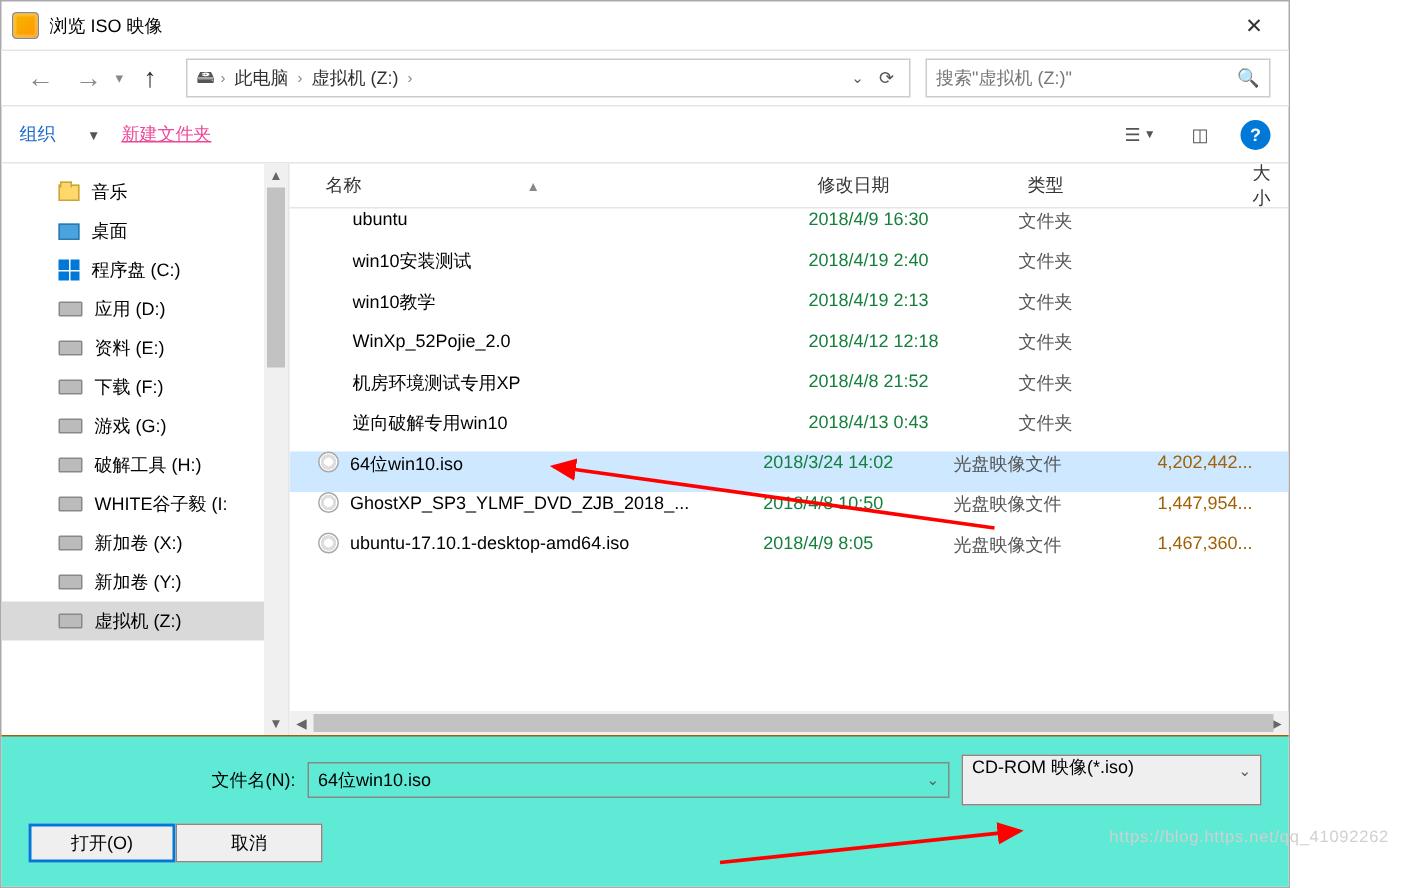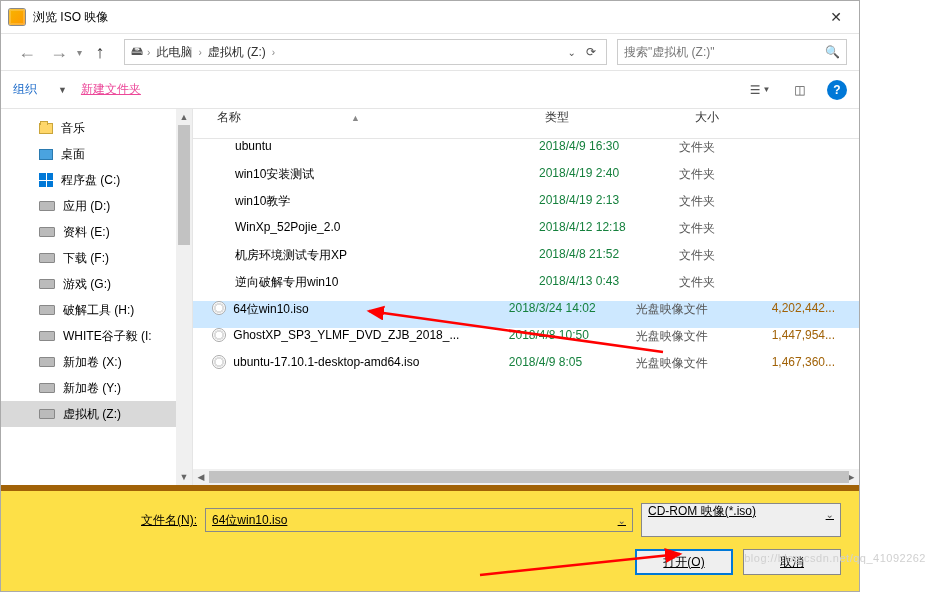--- a/index.html
+++ b/index.html
@@ -39,47 +39,47 @@
 .sidebar .fld { width: 14px; height: 11px; background: #ffd76a; border: 1px solid #caa53a; display: inline-block; position: relative; }
 .sidebar .fld::before { content:""; position:absolute; top:-3px; left:0; width:6px; height:3px; background:#ffd76a; border:1px solid #caa53a; border-bottom:none; }
 .sidebar .desk { width: 14px; height: 11px; background: #4aa3df; border: 1px solid #2a7ab0; display: inline-block; }
 .sidebar .win { width: 14px; height: 14px; display: inline-grid; grid-template-columns: 1fr 1fr; grid-template-rows: 1fr 1fr; gap: 1px; }
 .sidebar .win span { background: #0078d7; }
 .sbscroll { position: absolute; right: 0; top: 0; width: 16px; bottom: 0; background: #f0f0f0; }
 .sbscroll .ar { height: 16px; display: flex; align-items: center; justify-content: center; color: #666; font-size: 9px; }
 .sbscroll .thumb { position: absolute; left: 2px; right: 2px; top: 16px; height: 120px; background: #c2c2c2; }
 
 .filepane { flex: 1; display: flex; flex-direction: column; min-width: 0; position: relative; }
-.cols { height: 30px; border-bottom: 1px solid #e5e5e5; display: flex; align-items: flex-start; font-size: 12px; color: #333; padding-left: 18px; }
+.cols { height: 30px; border-bottom: 1px solid #e5e5e5; display: flex; align-items: center; font-size: 12px; color: #333; padding-left: 18px; }
 .cols .col { padding: 0 6px; }
 .cols .c-name { width: 328px; display: flex; align-items: center; gap: 110px; }
 .cols .sort { color: #888; font-size: 9px; }
 .cols .c-date { width: 140px; }
 .cols .c-type { width: 150px; }
 .cols .c-size { flex: 1; }
 .rows { flex: 1; overflow: hidden; font-size: 12px; position: relative; }
 .row { height: 27px; display: flex; align-items: flex-start; padding-left: 18px; }
 .row.sel { background: #cde8ff; }
 .row .ic { width: 18px; display: flex; align-items: center; justify-content: center; margin-right: 6px; }
 .row .nm { width: 304px; white-space: nowrap; overflow: hidden; text-overflow: ellipsis; }
 .row .dt { width: 140px; color: #15803d; }
 .row .tp { width: 150px; color: #555; }
 .row .sz { flex: 1; color: #a16207; text-align: right; padding-right: 24px; }
 .iso-ic { width: 14px; height: 14px; border: 1px solid #aaa; border-radius: 50%; background: radial-gradient(circle,#fff 35%,#ddd 36%,#ddd 60%,#fff 61%); display: inline-block; }
 .hscroll { height: 16px; background: #f0f0f0; display: flex; align-items: center; }
 .hscroll .ar { width: 16px; text-align: center; color: #666; font-size: 9px; }
 .hscroll .track { flex: 1; position: relative; height: 100%; }
 .hscroll .thumb { position: absolute; top: 2px; bottom: 2px; left: 0; width: 640px; background: #c2c2c2; }
 
-.footer { border-top: 6px solid #a16207; padding: 12px 18px 16px; background: #fde047; text-decoration: underline; }
+.footer { border-top: 1px solid #a16207; padding: 12px 18px 16px; background: #5eead4; }
 .fn-row { display: flex; align-items: center; gap: 8px; font-size: 12px; margin-bottom: 12px; }
 .fn-row .lbl { width: 178px; text-align: right; }
 .fn-row .fn-input { flex: 1; height: 24px; border: 1px solid #888; padding: 0 6px; display: flex; align-items: center; justify-content: space-between; }
 .fn-row .filter { width: 200px; height: 24px; border: 1px solid #888; background: #efefef; padding: 16px 6px; display: flex; align-items: flex-end; justify-content: space-between; gap: 20px; }
-.btn-row { display: flex; justify-content: flex-end; gap: 10px; }
+.btn-row { display: flex; justify-content: flex-start; }
 .btn { width: 98px; height: 26px; border: 1px solid #888; background: #efefef; font-size: 12px; display: flex; align-items: center; justify-content: center; }
 .btn.primary { border: 2px solid #0078d7; background: #efefef; }
 
 
 .arrow-svg { position: absolute; pointer-events: none; z-index: 50; }
 
 .watermark { position: absolute; right: 18px; bottom: 28px; font-size: 11px; color: #d0d0d0; letter-spacing: 0.5px; z-index: 1; }
 </style>
 </head>
 <body>
@@ -193,20 +193,21 @@
         <div class="ar" style="position:absolute;bottom:0;left:0;right:0;">▼</div>
       </div>
     </div>
 
     <div class="filepane">
       <div class="cols">
         <div class="col c-name">
           <span>名称</span>
           <span class="sort">▲</span>
         </div>
+        <div class="col c-date">修改日期</div>
         <div class="col c-type">类型</div>
         <div class="col c-size">大小</div>
       </div>
       <div class="rows" id="rows">
 
         <svg class="arrow-svg" style="left:170px; top:158px;" width="310" height="60">
           <defs>
               <marker id="ah1" markerWidth="8" markerHeight="8" refX="6" refY="3" orient="auto">
                 <path d="M0,0 L7,3 L0,6 Z" fill="#ff0000"></path>
               </marker>
@@ -317,21 +318,21 @@
         <span>CD-ROM 映像(*.iso)</span>
         <span style="font-size:10px;color:#555;">⌄</span>
       </div>
     </div>
     <div class="btn-row">
       <div class="btn primary">打开(O)</div>
       <div class="btn">取消</div>
     </div>
   </div>
 
-  <div class="watermark">blog://blog.csdn.net/qq_41092262</div>
+  <div class="watermark">https://blog.https.net/qq_41092262</div>
 
   <svg class="arrow-svg" style="left:470px; top:530px;" width="240" height="50">
     <defs>
         <marker id="ah2" markerWidth="8" markerHeight="8" refX="6" refY="3" orient="auto">
           <path d="M0,0 L7,3 L0,6 Z" fill="#ff0000"></path>
         </marker>
       </defs>
     <line x1="10" y1="45" x2="210" y2="24" stroke="#ff0000" stroke-width="2.5" marker-end="url(#ah2)"></line>
   </svg>
 

